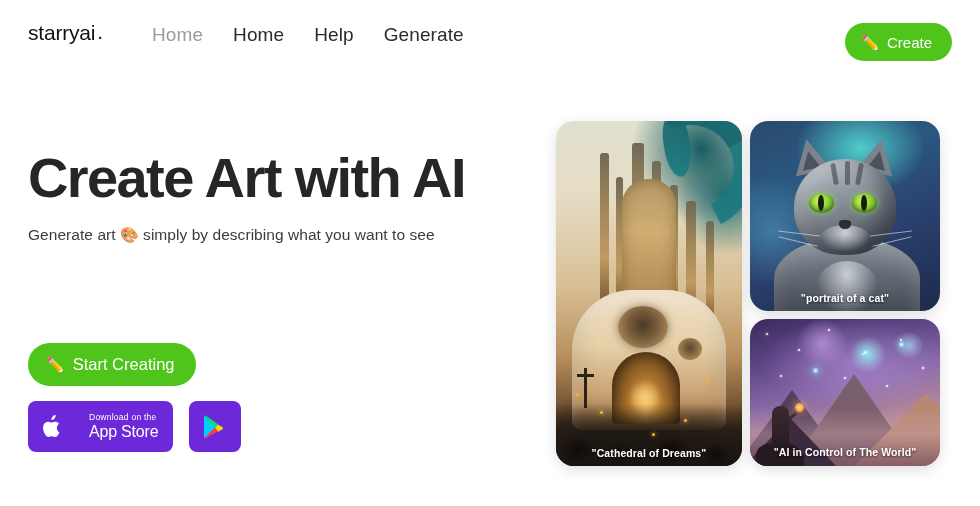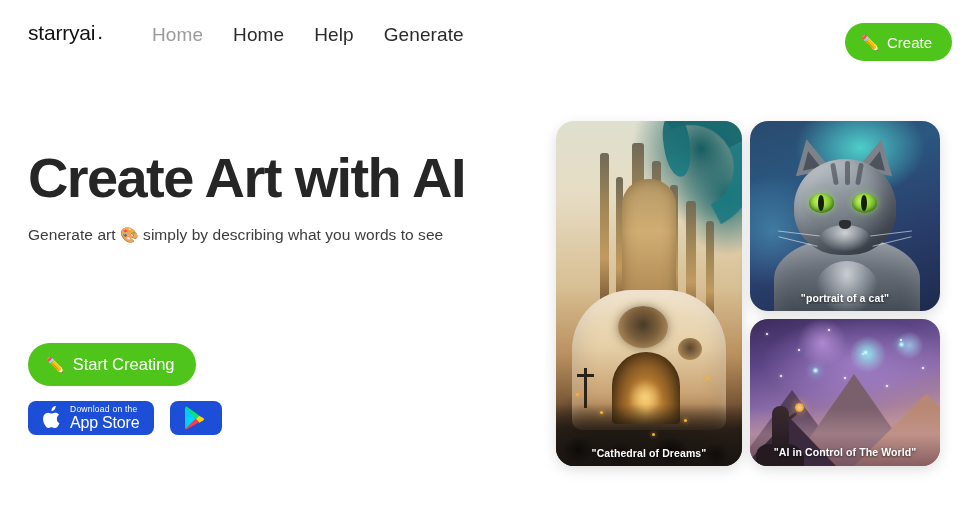--- a/index.html
+++ b/index.html
@@ -146,27 +146,27 @@
 
   .stores {
     position: absolute;
     left: 0;
     top: 253px;
     display: flex;
     gap: 16px;
   }
 
   .store-badge {
-    height: 34px;
+    height: 51px;
     border-radius: 8px;
-    background: #1d4ed8;
+    background: #6d28d9;
     display: flex;
     align-items: center;
     padding: 0 15px 0 13px;
-    gap: 5px;
+    gap: 24px;
     cursor: pointer;
     color: #ffffff;
   }
   .store-badge .badge-icon {
     display: flex;
     align-items: center;
     justify-content: center;
     width: 24px;
     height: 28px;
     flex: 0 0 auto;
@@ -555,21 +555,21 @@
       <span>Create</span>
     </button>
 
   </header>
 
   <section class="hero">
 
     <h1 class="hero-title">Create Art with AI</h1>
 
     <p class="hero-sub">
-      <span>Generate art </span><span class="palette-emoji">🎨</span><span> simply by describing what you words to see</span>
+      <span>Generate art </span><span class="palette-emoji">🎨</span><span> simply by describing what you want to see</span>
       <br>
     </p>
 
     <button class="start-btn">
       <span class="pencil-emoji">✏️</span>
       <span>Start Creating</span>
     </button>
 
     <div class="stores">
 

